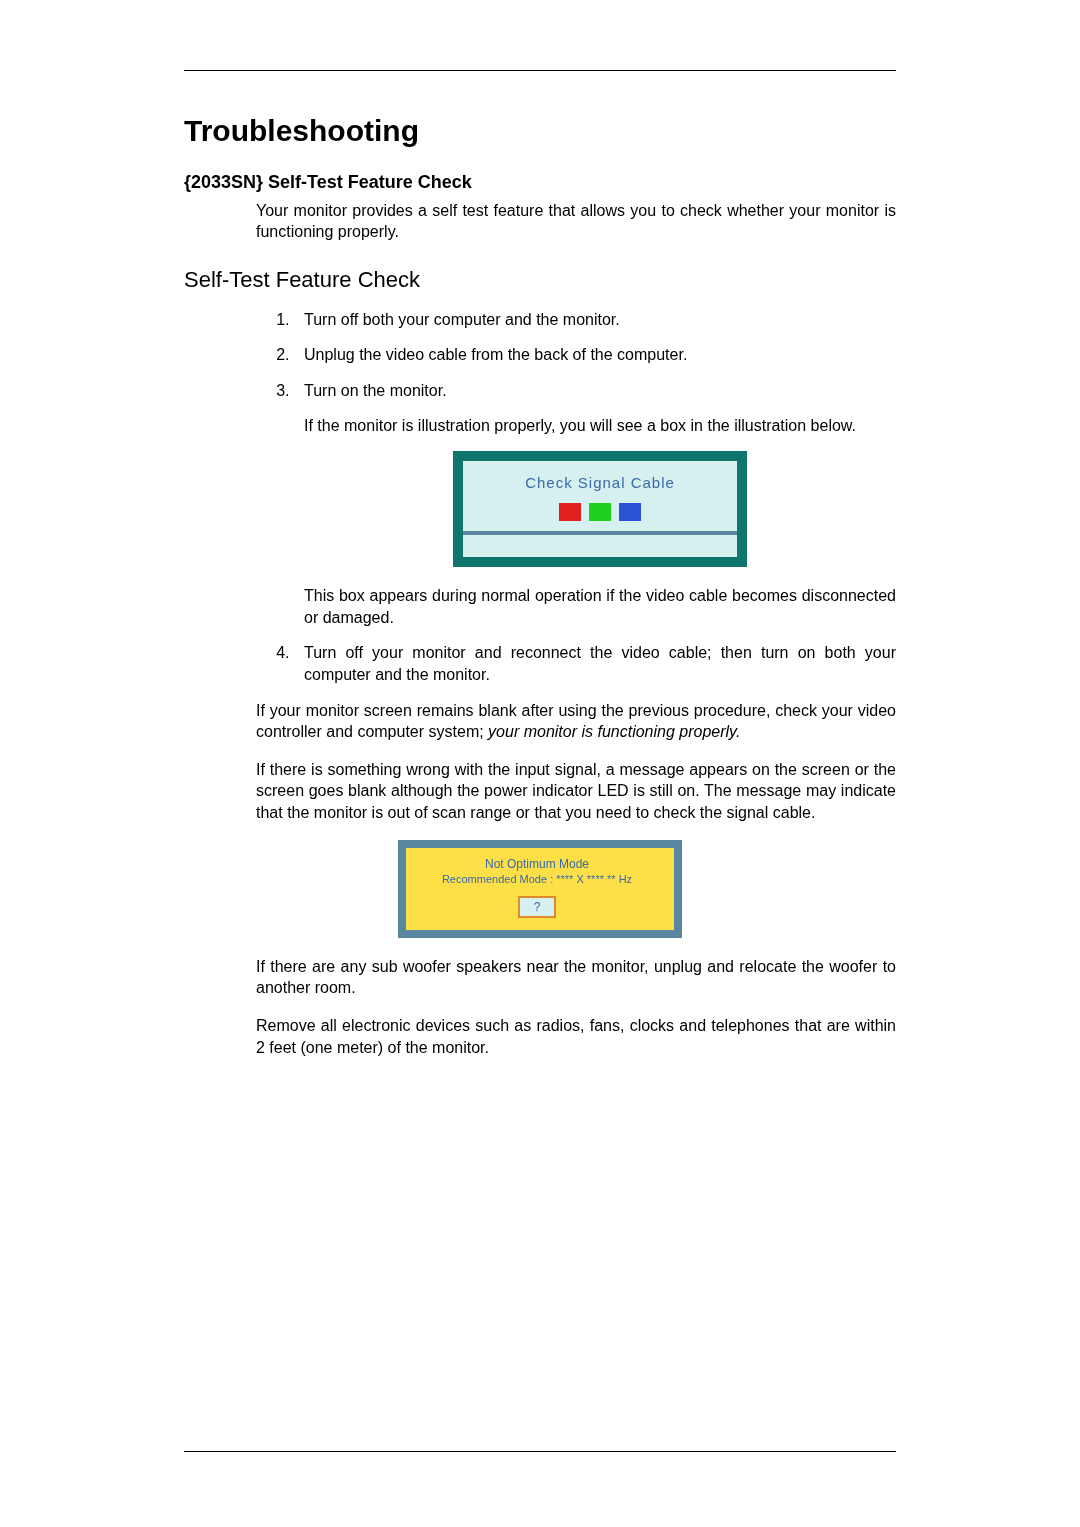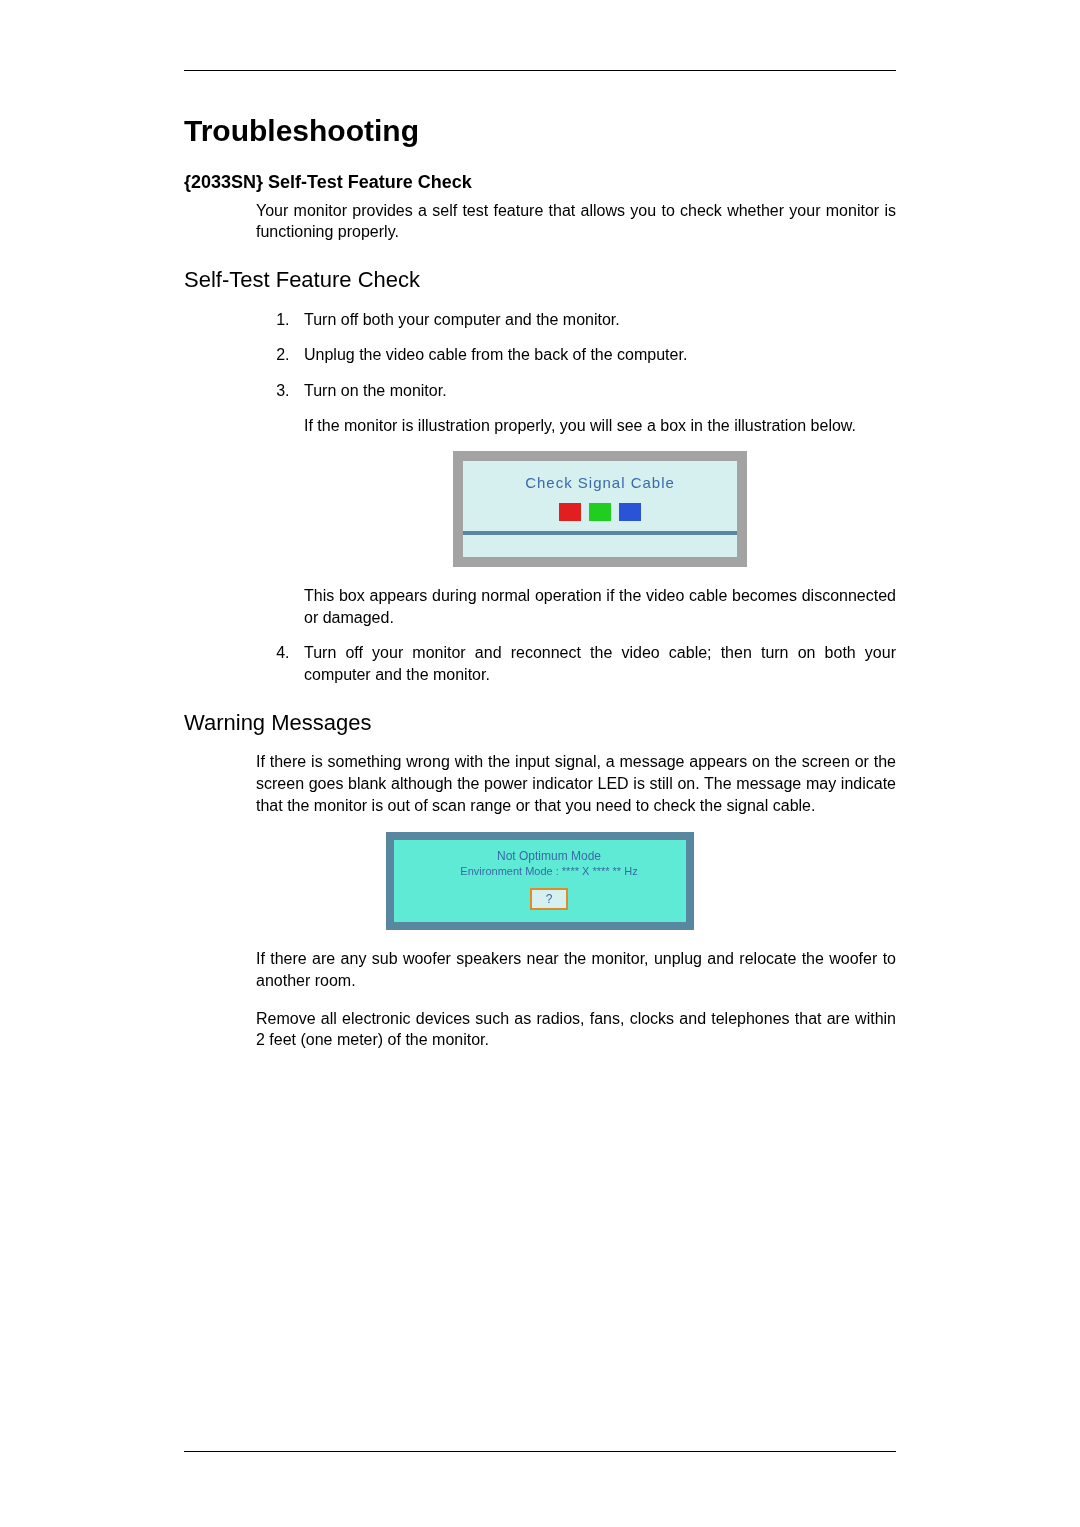--- a/index.html
+++ b/index.html
@@ -17,30 +17,30 @@
   .note-icon svg{width:14px;height:14px;stroke:#555;fill:none;stroke-width:2}
   .note-label{font-weight:bold;font-size:16px}
   p{margin:0 0 16px 0;text-align:justify}
   ol{margin:0 0 14px 0;padding-left:110px}
   ol>li{padding-left:10px;margin-bottom:14px}
   ol>li>p{margin:0 0 14px 0}
   ol>li>p:last-child{margin-bottom:0}
   .li-sub{margin-top:14px}
   .fig-wrap{display:flex;justify-content:center;margin:6px 0 18px 0}
   
-  .osd1{width:258px;border:10px solid #a3a3a3;background:#d6f0ef;padding:12px 8px 22px 8px}
+  .osd1{width:258px;border:10px solid #0f766e;background:#d6f0ef;padding:12px 8px 22px 8px}
   .osd1 .title{text-align:center;color:#3a6aa8;font-size:15px;letter-spacing:1px;margin-bottom:10px}
   .osd1 .swatches{display:flex;justify-content:center;gap:8px;margin-bottom:10px}
   .sw{width:22px;height:18px}
   .sw.red{background:#e21f1f}
   .sw.green{background:#1fce1f}
   .sw.blue{background:#2a54d6}
   .osd1 .bar{height:4px;background:#5a87a0;margin:0 -8px}
   
-  .osd2{width:262px;border:8px solid #5a87a0;background:#5eead4;padding:8px 6px 12px 24px;text-align:center}
+  .osd2{width:262px;border:8px solid #5a87a0;background:#fde047;padding:8px 6px 12px 0;text-align:center}
   .osd2 .l1{color:#3a6aa8;font-size:12px}
   .osd2 .l2{color:#3a6aa8;font-size:11px;margin-bottom:8px}
   .osd2 .btn{display:inline-block;border:2px solid #e08a2a;background:#d6f0ef;color:#3a6aa8;font-size:12px;padding:1px 14px}
   em.italic{font-style:italic}
 </style>
 </head>
 <body>
 
 <div class="page">
   <hr class="rule top">
@@ -73,29 +73,33 @@
           </div>
           <div class="bar"></div>
         </div>
       </div>
       <p>This box appears during normal operation if the video cable becomes disconnected or damaged.</p>
     </li>
     <li>
       <p>Turn off your monitor and reconnect the video cable; then turn on both your computer and the monitor.</p>
     </li>
   </ol>
+  <div class="body-indent">
+    <p>
+      <span>If your monitor screen remains blank after using the previous procedure, check your video controller and computer system; </span><em class="italic">your monitor is functioning properly.</em>
+    </p>
+  </div>
 
-  <h3>Warning Messages</h3>
   <div class="body-indent">
     <p>If there is something wrong with the input signal, a message appears on the screen or the screen goes blank although the power indicator LED is still on. The message may indicate that the monitor is out of scan range or that you need to check the signal cable.</p>
   </div>
   <div class="fig-wrap">
     <div class="osd2">
       <div class="l1">Not Optimum Mode</div>
-      <div class="l2">Environment Mode : **** X **** ** Hz</div>
+      <div class="l2">Recommended Mode : **** X **** ** Hz</div>
       <span class="btn">?</span>
     </div>
   </div>
 
   <div class="body-indent">
     <p>If there are any sub woofer speakers near the monitor, unplug and relocate the woofer to another room.</p>
     <p>Remove all electronic devices such as radios, fans, clocks and telephones that are within 2 feet (one meter) of the monitor.</p>
   </div>
 
   <hr class="rule bottom">

